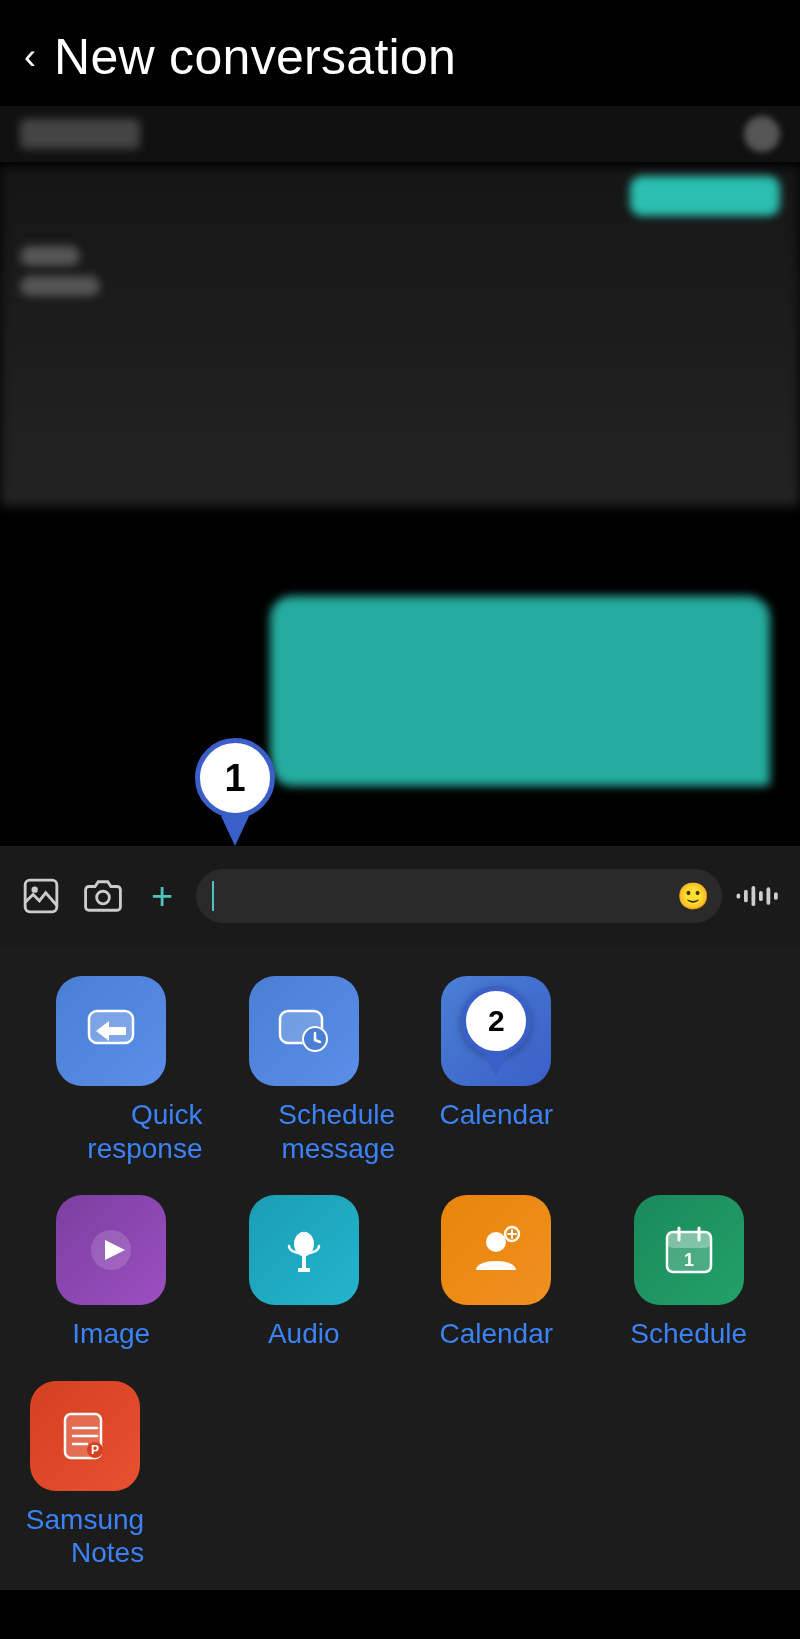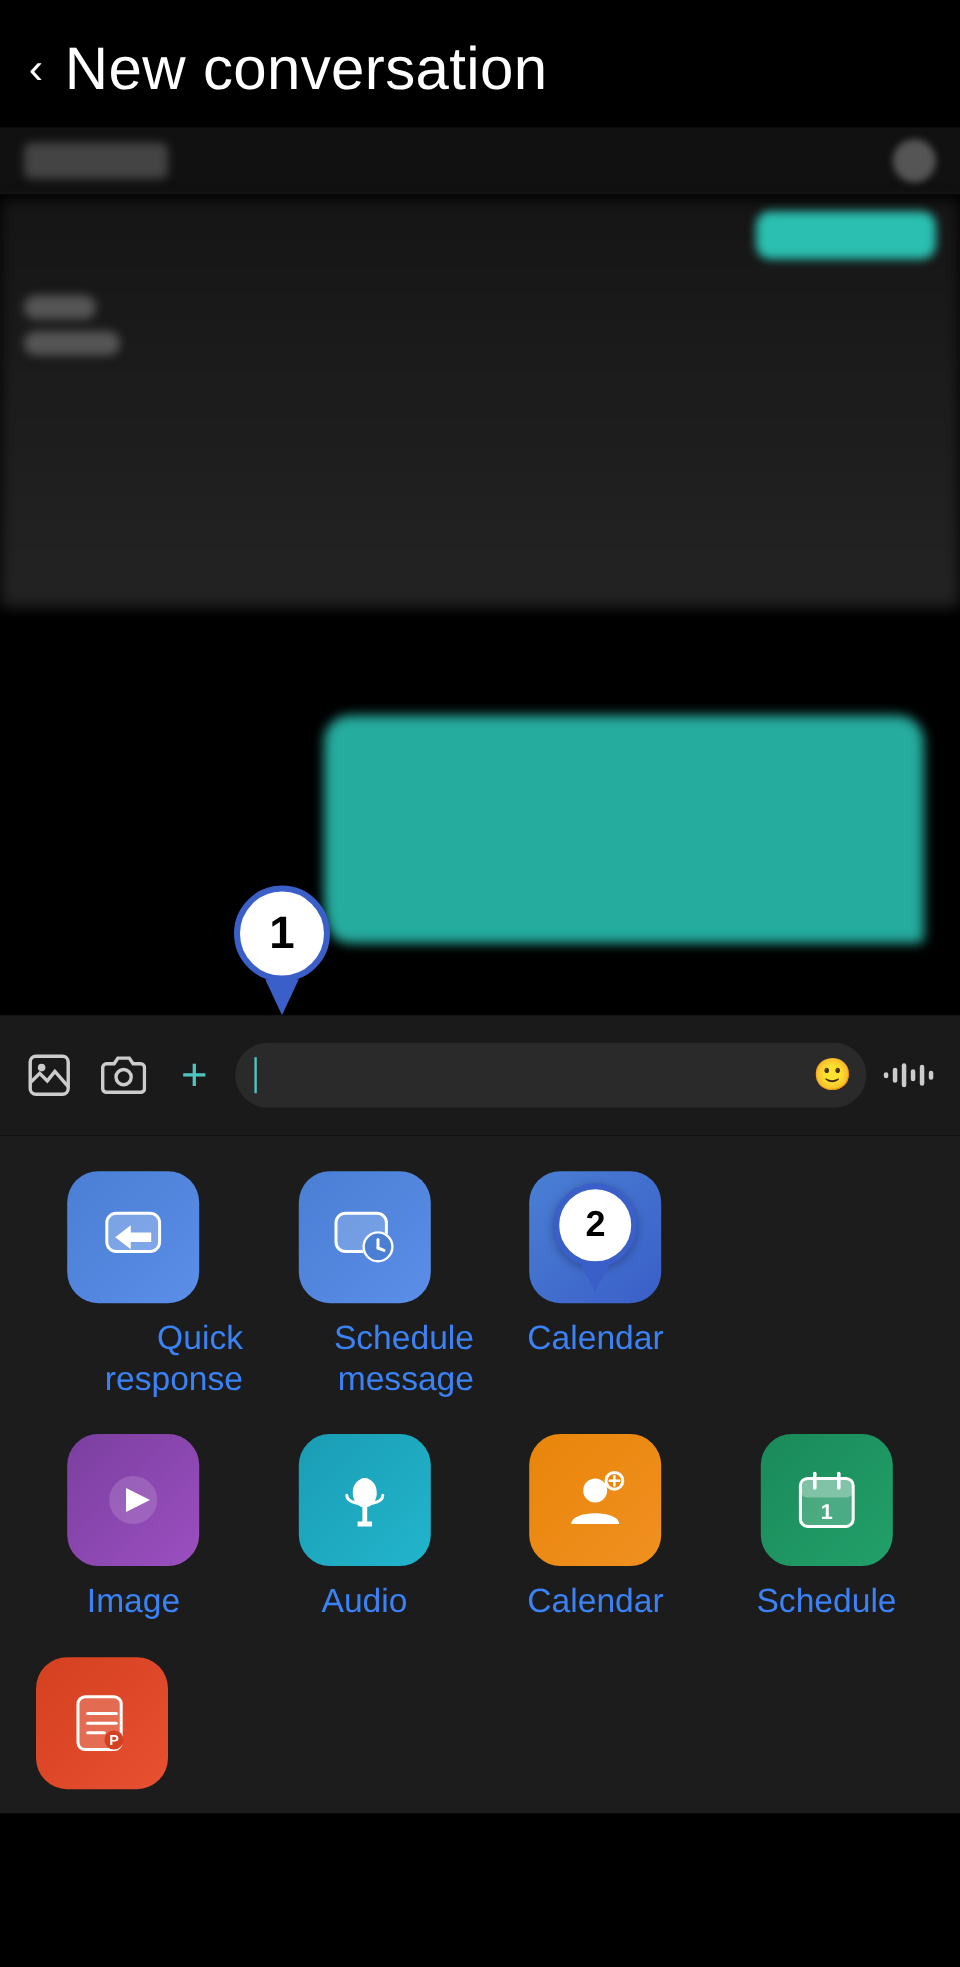--- a/index.html
+++ b/index.html
@@ -541,15 +541,16 @@
         <svg class="icon-svg" viewBox="0 0 60 60">
           <rect x="10" y="8" width="36" height="44" rx="6" fill="rgba(255,255,255,0.2)"></rect>
           <rect x="10" y="8" width="36" height="44" rx="6" fill="none" stroke="white" stroke-width="2.5"></rect>
           <line x1="18" y1="22" x2="42" y2="22" stroke="white" stroke-width="2.5" stroke-linecap="round"></line>
           <line x1="18" y1="30" x2="42" y2="30" stroke="white" stroke-width="2.5" stroke-linecap="round"></line>
           <line x1="18" y1="38" x2="32" y2="38" stroke="white" stroke-width="2.5" stroke-linecap="round"></line>
           <circle cx="40" cy="44" r="8" fill="#d44020"></circle>
           <text x="40" y="48" text-anchor="middle" fill="white" font-size="12" font-weight="bold">P</text>
         </svg>
       </div>
+      <span class="app-label">Samsung Notes</span>
     </div>
   </div>
 </div>
 
 </body></html>

